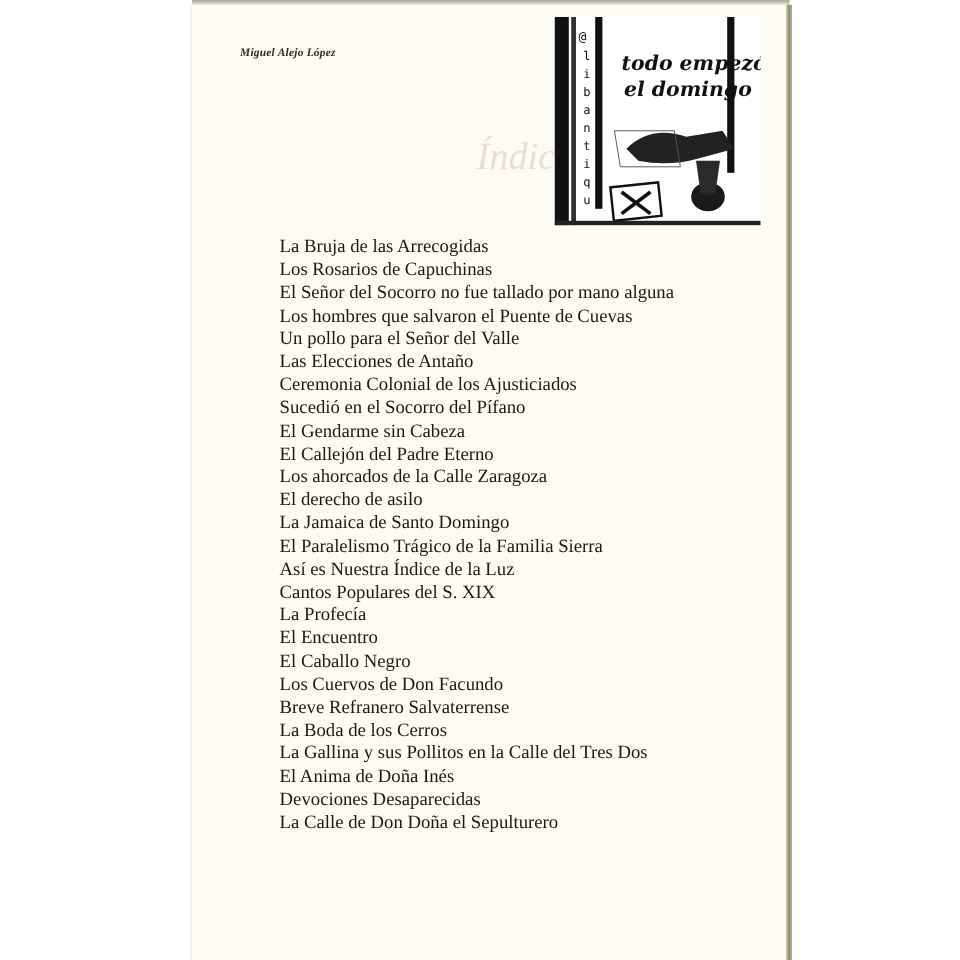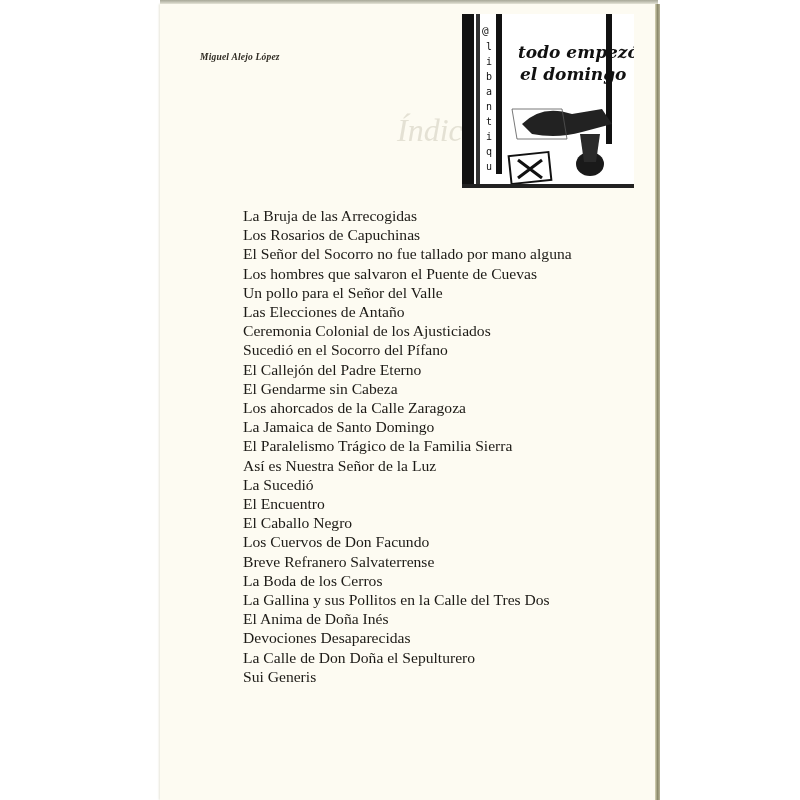--- a/index.html
+++ b/index.html
@@ -1,24 +1,24 @@
 <!DOCTYPE html>
 <html><head>
 <meta charset="utf-8">
 <style>
   html, body { margin:0; padding:0; }
   body { width:800px; height:800px; background:#ffffff; position:relative; overflow:hidden; font-family:"Liberation Serif", serif; }
   .page { position:absolute; left:160px; top:4px; width:498px; height:796px; background:#fdfbf2; box-shadow: -1px 0 2px #e8e6da; }
   .page-top-shadow { position:absolute; left:160px; top:0; width:498px; height:5px; background:linear-gradient(#a8a898,#ecebe0); }
   .spine { position:absolute; left:655px; top:4px; width:5px; height:796px; background:linear-gradient(90deg,#d8d4b8,#8c8a6c,#b8b49a); }
-  .author { position:absolute; left:200px; top:52px; font-family:"Liberation Serif", serif; font-style:italic; font-weight:bold; font-size:9.5px; color:#2e2a22; letter-spacing:0.2px; }
+  .author { position:absolute; left:200px; top:40px; font-family:"Liberation Serif", serif; font-style:italic; font-weight:bold; font-size:9.5px; color:#2e2a22; letter-spacing:0.2px; }
   .ghost-title { position:absolute; left:397px; top:112px; color:#e4e1d4; font-size:32px; font-style:italic; }
   .cover { position:absolute; left:462px; top:14px; width:172px; height:174px; background:#ffffff; overflow:hidden; }
   .cover svg { display:block; }
-  .toc { position:absolute; left:227px; top:190px; margin:16px; padding:0; list-style:none; }
+  .toc { position:absolute; left:227px; top:190px; margin:6px; padding:0; list-style:none; }
   .toc li { font-size:15.6px; line-height:19.2px; color:#1c1a16; white-space:nowrap; }
 </style>
 </head>
 <body>
 
 <div class="page-top-shadow"></div>
 <div class="page"></div>
 <div class="spine"></div>
 
 <div class="ghost-title">Índice</div>
@@ -58,30 +58,31 @@
 
 <ul class="toc">
   <li>La Bruja de las Arrecogidas</li>
   <li>Los Rosarios de Capuchinas</li>
   <li>El Señor del Socorro no fue tallado por mano alguna</li>
   <li>Los hombres que salvaron el Puente de Cuevas</li>
   <li>Un pollo para el Señor del Valle</li>
   <li>Las Elecciones de Antaño</li>
   <li>Ceremonia Colonial de los Ajusticiados</li>
   <li>Sucedió en el Socorro del Pífano</li>
+  <li>El Gendarme sin Cabeza</li>
   <li>El Callejón del Padre Eterno</li>
-  <li>El Gendarme sin Cabeza</li>
   <li>Los ahorcados de la Calle Zaragoza</li>
+  <li>El derecho de asilo</li>
   <li>La Jamaica de Santo Domingo</li>
   <li>El Paralelismo Trágico de la Familia Sierra</li>
-  <li>Así es Nuestra Señor de la Luz</li>
-  <li>La Sucedió</li>
+  <li>Así es Nuestra Índice de la Luz</li>
+  <li>Cantos Populares del S. XIX</li>
+  <li>La Profecía</li>
   <li>El Encuentro</li>
   <li>El Caballo Negro</li>
   <li>Los Cuervos de Don Facundo</li>
   <li>Breve Refranero Salvaterrense</li>
   <li>La Boda de los Cerros</li>
   <li>La Gallina y sus Pollitos en la Calle del Tres Dos</li>
   <li>El Anima de Doña Inés</li>
   <li>Devociones Desaparecidas</li>
   <li>La Calle de Don Doña el Sepulturero</li>
-  <li>Sui Generis</li>
 </ul>
 
 </body></html>

